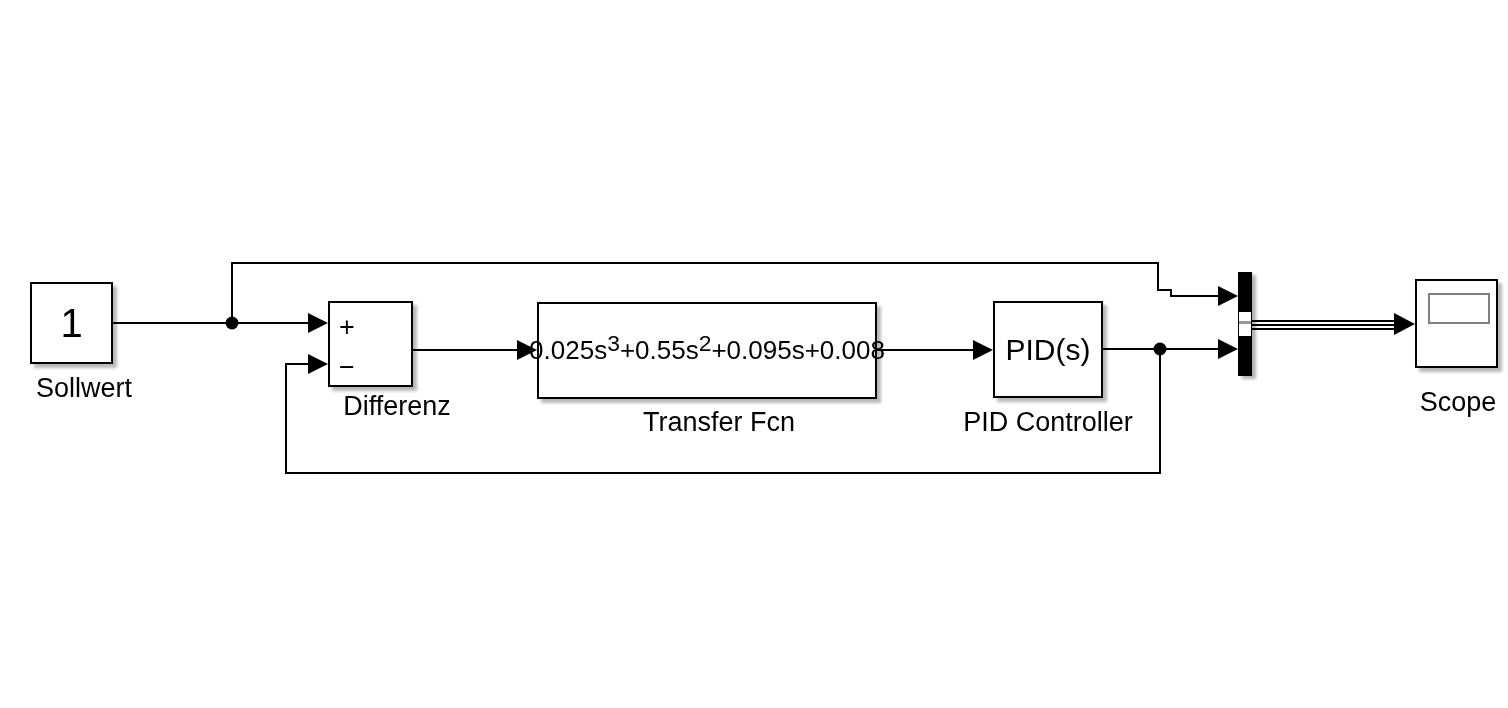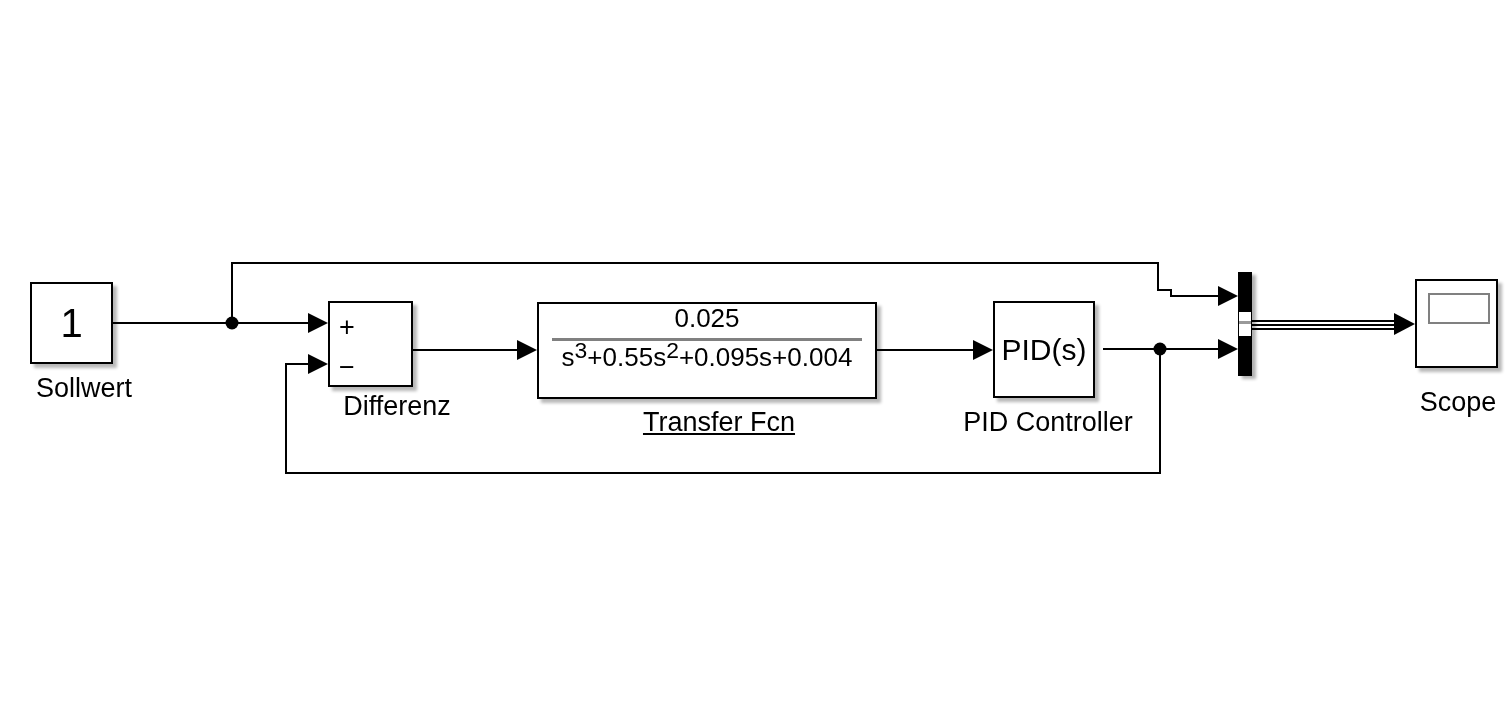--- a/index.html
+++ b/index.html
@@ -18,21 +18,21 @@
   .blk-center{display:flex;align-items:center;justify-content:center;}
   .block-label{
     position:absolute;transform:translateX(-50%);font-size:27px;line-height:1.1;
     white-space:nowrap;
   }
   .const-value{font-size:40px;}
   .sum-sign{position:absolute;font-size:27px;line-height:1;}
   .sum-plus{left:9px;top:11px;}
   .sum-minus{left:9px;top:51px;}
   .tf-inner{
-    display:flex;flex-direction:column;align-items:center;
+    display:flex;align-items:center;justify-content:center;
     width:100%;height:100%;font-size:26px;line-height:1.15;
   }
   .tf-divider{width:92%;height:3px;background:#808080;margin:4px 0 2px 0;}
   .tf-den{white-space:nowrap;}
   .sup{font-size:0.88em;position:relative;top:-0.34em;}
   .pid-text{font-size:30px;}
   .mux-bar{
     position:absolute;background:#000;box-shadow:4px 3px 3px rgba(0,0,0,0.30);
   }
   .mux-notch{position:absolute;left:1px;top:40px;width:12px;height:24px;background:#fff;}
@@ -83,26 +83,26 @@
   <div class="block" style="left:328px;top:301px;width:85px;height:86px;">
     <span class="sum-sign sum-plus">+</span>
     <span class="sum-sign sum-minus">−</span>
   </div>
   <div class="block-label" style="left:382px;top:392px;margin-left:15px;">Differenz</div>
 
   <div class="block" style="left:537px;top:302px;width:340px;height:97px;">
     <div class="tf-inner">
       <div>0.025</div>
       <div class="tf-divider"></div>
-      <div class="tf-den"><span>s</span><span class="sup">3</span><span>+0.55s</span><span class="sup">2</span><span>+0.095s+0.004</span></div>
+      <div class="tf-den"><span>s</span><span class="sup">3</span><span>+0.55s</span><span class="sup">2</span><span>+0.095s+0.008</span></div>
     </div>
   </div>
-  <div class="block-label" style="left:719px;top:408px;text-decoration:underline;">Transfer Fcn</div>
+  <div class="block-label" style="left:719px;top:408px;">Transfer Fcn</div>
 
-  <div class="block blk-center" style="left:993px;top:301px;width:102px;height:97px;">
+  <div class="block blk-center" style="left:993px;top:301px;width:110px;height:97px;">
     <span class="pid-text">PID(s)</span>
   </div>
   <div class="block-label" style="left:1048px;top:408px;">PID Controller</div>
 
   <div class="mux-bar" style="left:1238px;top:272px;width:14px;height:104px;">
     <div class="mux-notch">
       <div class="mux-notch-line"></div>
     </div>
   </div>
 

